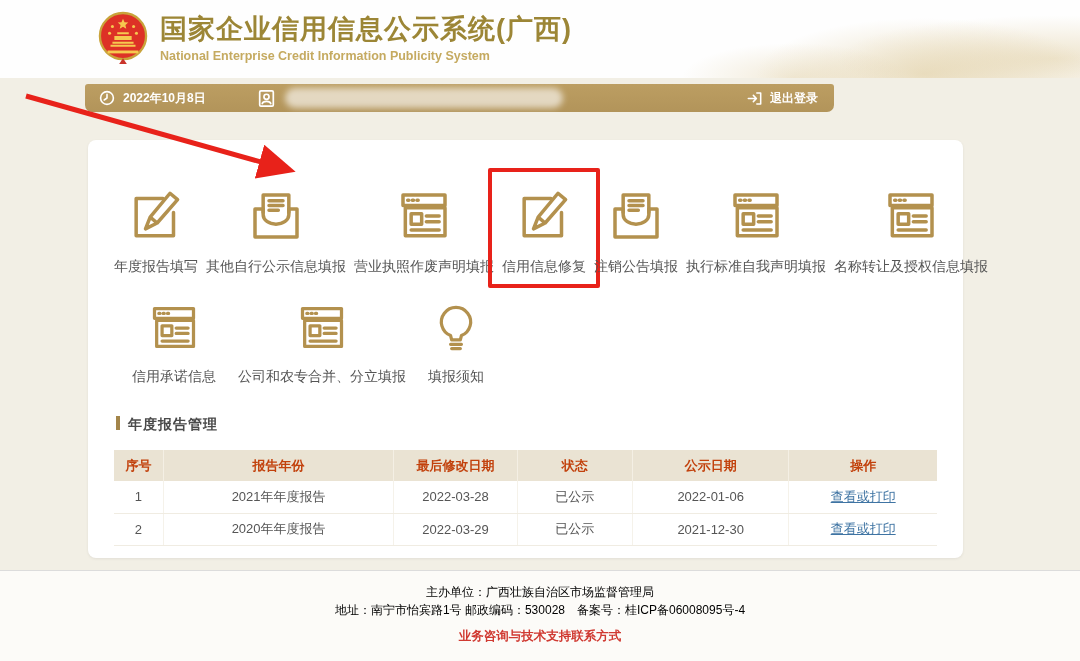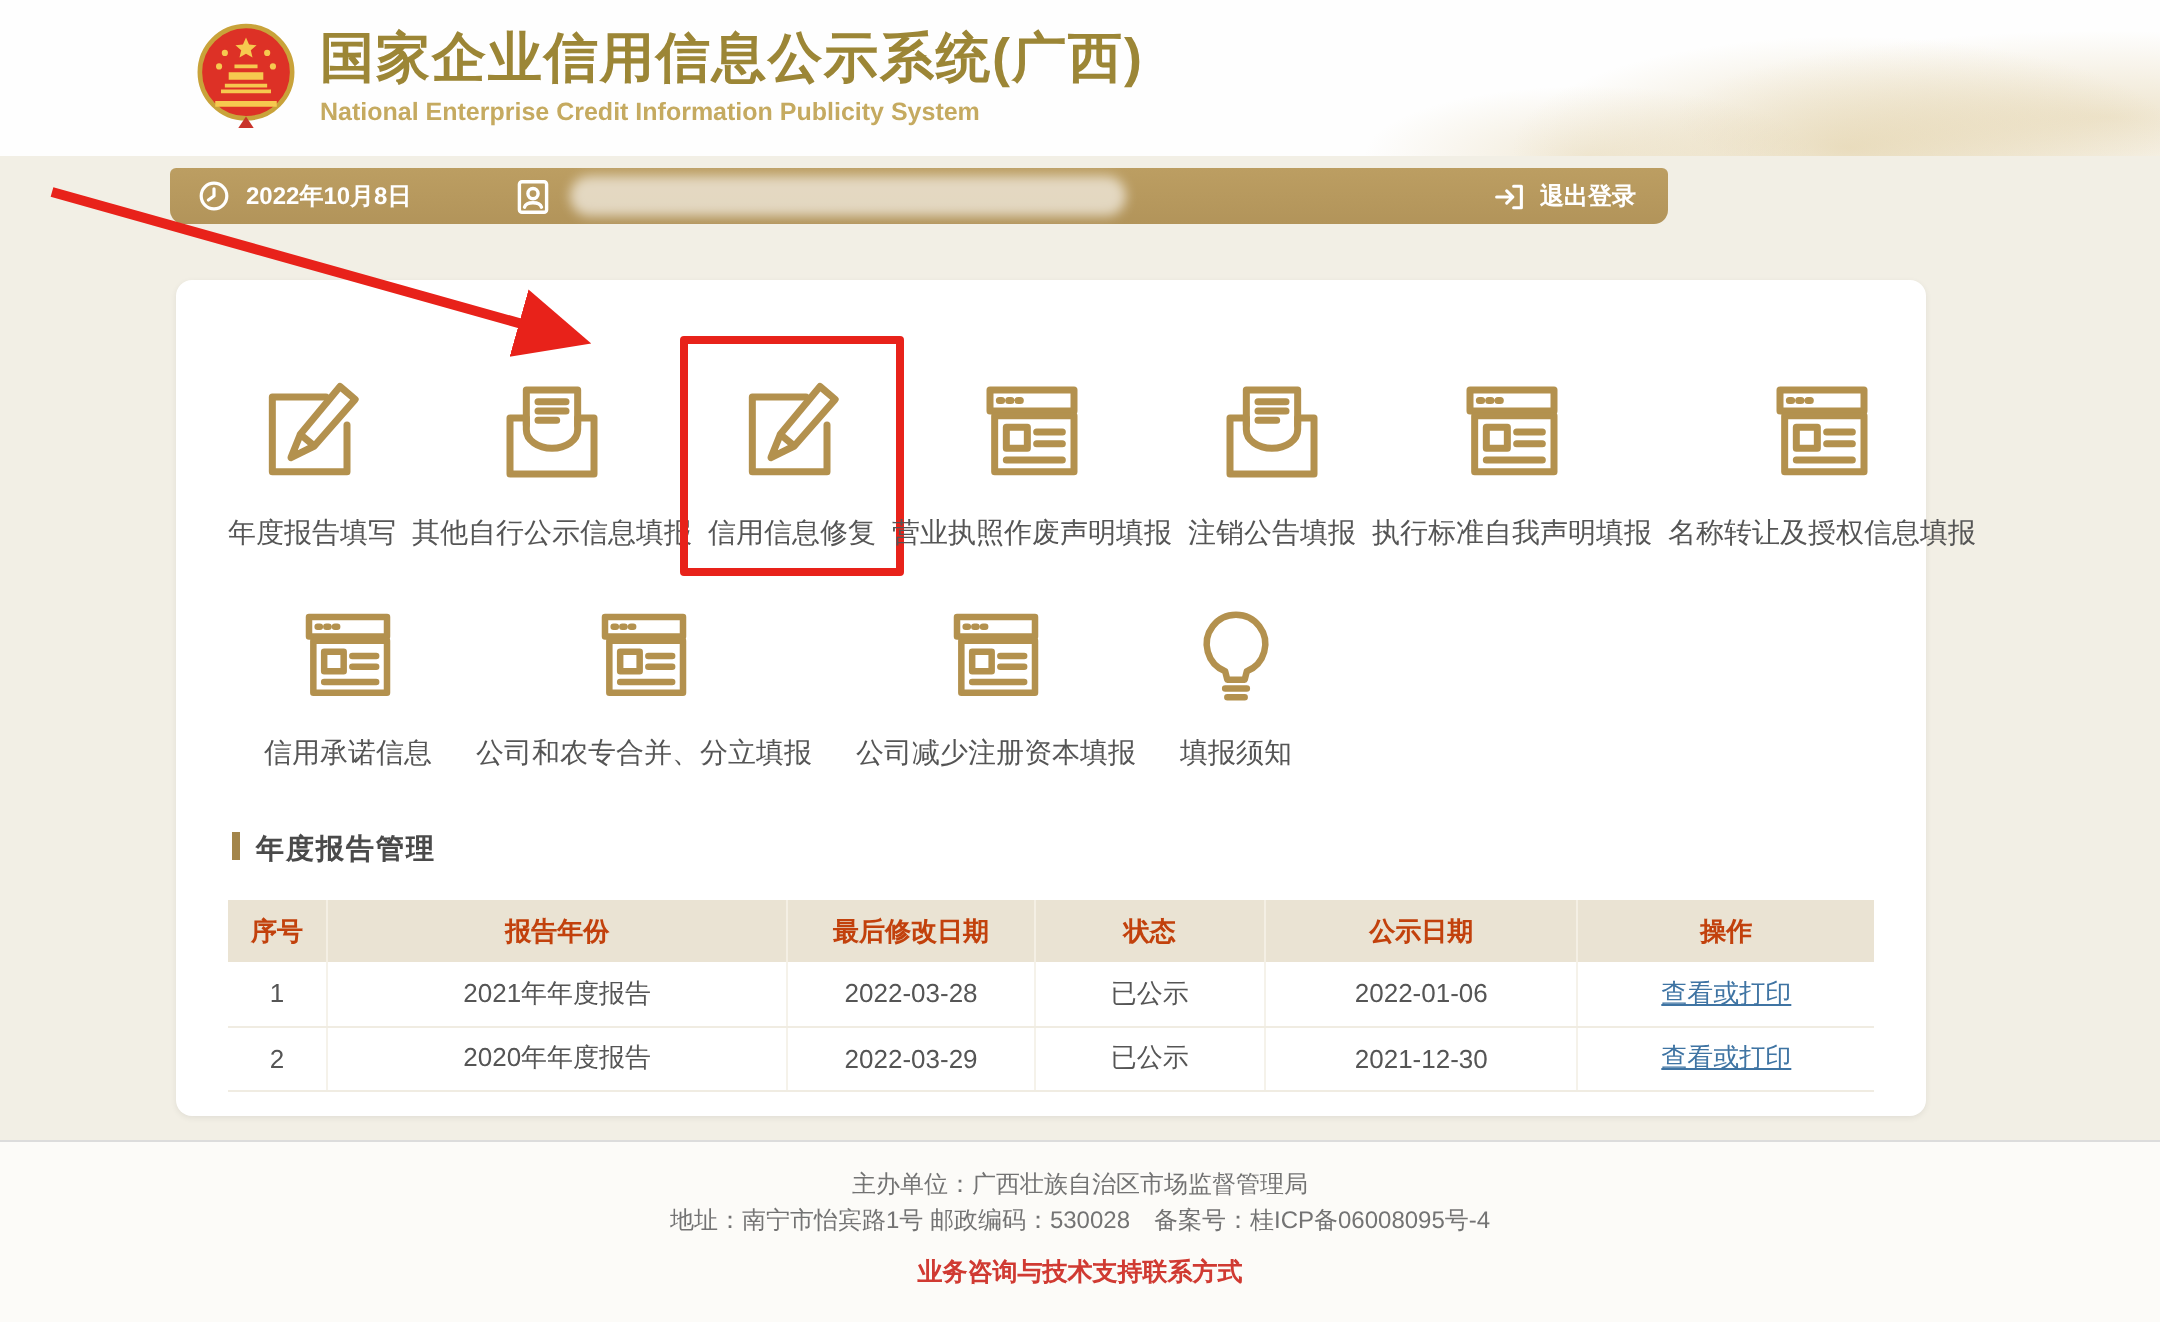--- a/index.html
+++ b/index.html
@@ -57,21 +57,21 @@
     border-right:1px solid #f4efe4; }
   table.report th:last-child { border-right:none; }
   table.report td { height:32px; text-align:center; color:#555; background:#fff;
     border-bottom:1px solid #f0ece2; border-right:1px solid #f5f2ea; }
   table.report td:last-child { border-right:none; }
   .tbl-link { color:#3f74a3; text-decoration:underline; cursor:pointer; }
 
   
   .page-footer { position:absolute; top:570px; left:0; width:100%; height:91px;
     background:#fcfbf8; border-top:1px solid #dcdcdc; text-align:center; }
-  .ft-line { font-size:12px; color:#737373; line-height:18px; }
+  .ft-line { font-size:12px; color:#000000; line-height:18px; }
   .ft-line:first-child { margin-top:12px; }
   .ft-contact { display:inline-block; margin-top:9px; font-size:12.5px; font-weight:bold;
     color:#d03a32; cursor:pointer; }
 
   
   .arrow-overlay { position:absolute; inset:0; z-index:30; pointer-events:none; }
 
   .gold-stroke { fill:none; stroke:#b3914e; stroke-width:3; stroke-linecap:round; stroke-linejoin:round; }
   .white-stroke { fill:none; stroke:#fff; stroke-width:2; stroke-linecap:round; stroke-linejoin:round; }
 </style>
@@ -173,34 +173,34 @@
           </svg>
         <span class="lbl">年度报告填写</span>
       </div>
       <div class="shortcut">
         <svg class="ico">
             <use href="#ic-inbox"></use>
           </svg>
         <span class="lbl">其他自行公示信息填报</span>
       </div>
       <div class="shortcut">
+        <svg class="ico">
+            <use href="#ic-form"></use>
+          </svg>
+        <span class="lbl">营业执照作废声明填报</span>
+      </div>
+      <div class="shortcut">
         <div class="hl-box"></div>
         <svg class="ico">
             <use href="#ic-edit"></use>
           </svg>
         <span class="lbl">信用信息修复</span>
       </div>
       <div class="shortcut">
         <svg class="ico">
-            <use href="#ic-form"></use>
-          </svg>
-        <span class="lbl">营业执照作废声明填报</span>
-      </div>
-      <div class="shortcut">
-        <svg class="ico">
             <use href="#ic-inbox"></use>
           </svg>
         <span class="lbl">注销公告填报</span>
       </div>
       <div class="shortcut">
         <svg class="ico">
             <use href="#ic-form"></use>
           </svg>
         <span class="lbl">执行标准自我声明填报</span>
       </div>
@@ -217,26 +217,20 @@
         <svg class="ico">
             <use href="#ic-form"></use>
           </svg>
         <span class="lbl">信用承诺信息</span>
       </div>
       <div class="shortcut">
         <svg class="ico">
             <use href="#ic-form"></use>
           </svg>
         <span class="lbl">公司和农专合并、分立填报</span>
-      </div>
-      <div class="shortcut">
-        <svg class="ico">
-            <use href="#ic-form"></use>
-          </svg>
-        <span class="lbl">公司减少注册资本填报</span>
       </div>
       <div class="shortcut">
         <svg class="ico">
             <use href="#ic-bulb"></use>
           </svg>
         <span class="lbl">填报须知</span>
       </div>
     </div>
 
     <div class="section-head">

